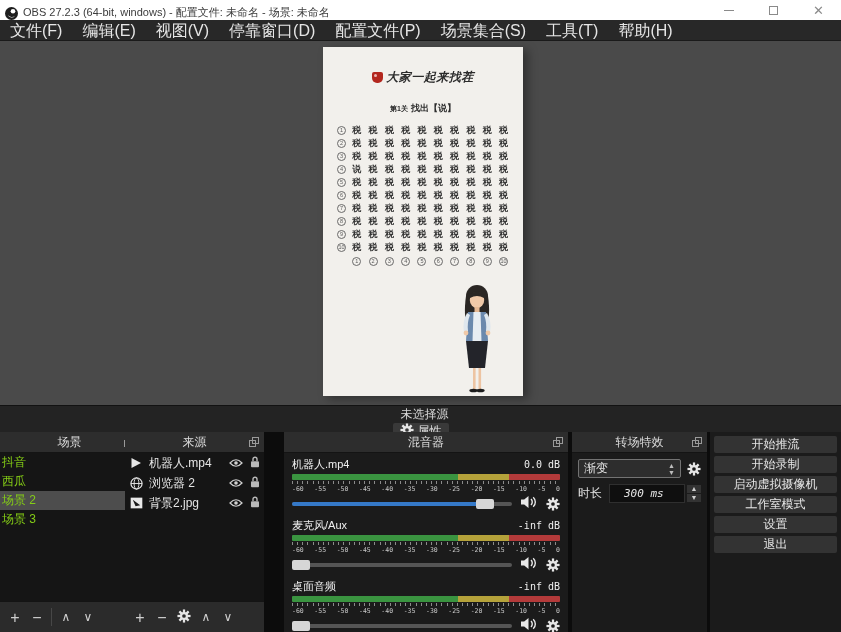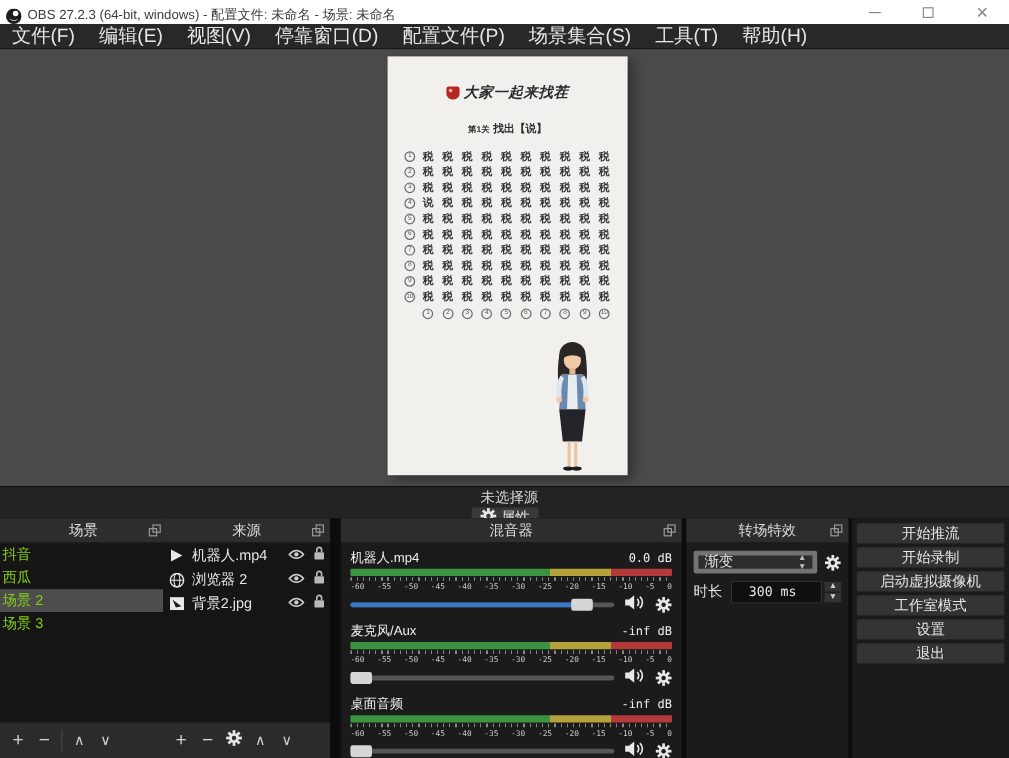--- a/index.html
+++ b/index.html
@@ -67,21 +67,21 @@
   .p-list { position:absolute; left:0; top:21px; right:0; bottom:31px; background:#151515; overflow:hidden; }
   .list-row { height:19px; line-height:19px; color:#84cc16; font-size:12px; padding-left:2px;
     white-space:nowrap; cursor:default; }
   .list-row.selected { background:#4d4d4d; }
   .p-toolbar { position:absolute; left:0; bottom:0; right:0; height:31px; background:#2b2b2b;
     display:flex; align-items:center; padding-left:4px; border-top:1px solid #141414; }
   .tb-icon { color:#cfcfcf; font-size:16px; width:22px; text-align:center; cursor:default; line-height:31px; }
   .tb-sep { width:1px; height:18px; background:#474747; margin:0 3px; }
 
   .panel-scenes   { left:0;   width:139px; }
-  .panel-sources  { left:136px; width:139px; }
+  .panel-sources  { left:125px; width:139px; }
   .panel-mixer    { left:284px; width:284px; }
   .panel-trans    { left:572px; width:135px; }
   .panel-controls { left:710px; width:131px; }
 
   
   .src-row { display:flex; align-items:center; height:20px; padding:0 4px 0 3px; }
   .src-ic { width:16px; display:flex; justify-content:center; }
   .src-label { color:#e4e4e4; font-size:12px; margin-left:5px; flex:1; white-space:nowrap; overflow:hidden; }
   .row-icons { display:flex; align-items:center; gap:7px; }
 
@@ -98,29 +98,29 @@
   .slider-row { display:flex; align-items:center; margin-top:3px; height:16px; }
   .slider { position:relative; flex:1; height:16px; margin-right:8px; }
   .slider .track { position:absolute; left:0; right:0; top:6px; height:4px; background:#555; border-radius:2px; }
   .slider .fill { position:absolute; left:0; top:6px; height:4px; border-radius:2px; }
   .slider .handle { position:absolute; top:3px; width:18px; height:10px; background:#d6d6d6; border-radius:2px; }
   .mix-gear { margin-left:9px; display:flex; align-items:center; }
 
   
   .trans-body { padding:6px 6px 0 6px; }
   .combo-row { display:flex; align-items:center; }
-  .combo { flex:1; height:19px; background:#2d2d2d; border:4px solid #737373; border-radius:2px;
+  .combo { flex:1; height:19px; background:#2d2d2d; border:1px solid #737373; border-radius:2px;
     display:flex; align-items:center; padding:0 5px; color:#e4e4e4; font-size:12px; }
   .combo .arrows { margin-left:auto; color:#bdbdbd; font-size:7px; line-height:7px; text-align:center; }
   .trans-gear { margin-left:6px; display:flex; align-items:center; }
   .dur-row { display:flex; align-items:center; margin-top:6px; }
   .dur-label { color:#e0e0e0; font-size:12px; margin-right:7px; }
   .dur-input { flex:1; height:19px; background:#0f0f0f; border:1px solid #2f2f2f; color:#e4e4e4;
     font-size:11px; display:flex; align-items:center; padding-left:14px;
-    font-family:"DejaVu Sans Mono",monospace; }
+    font-family:"DejaVu Sans Mono",monospace;font-style:italic; }
   .spin { display:flex; flex-direction:column; margin-left:2px; }
   .spin span { color:#cfcfcf; font-size:7px; line-height:8px; width:14px; text-align:center;
     background:#333; margin-bottom:1px; }
 
   
   .ctl-body { padding:4px 2px 0 2px;text-align:right; }
   .ctl-btn { height:17px; background:#333333; border-radius:2px; margin:0 2px 3px 2px;
     color:#e6e6e6; font-size:12px; display:flex; align-items:center; justify-content:center; cursor:default; }
 </style>
 </head>

